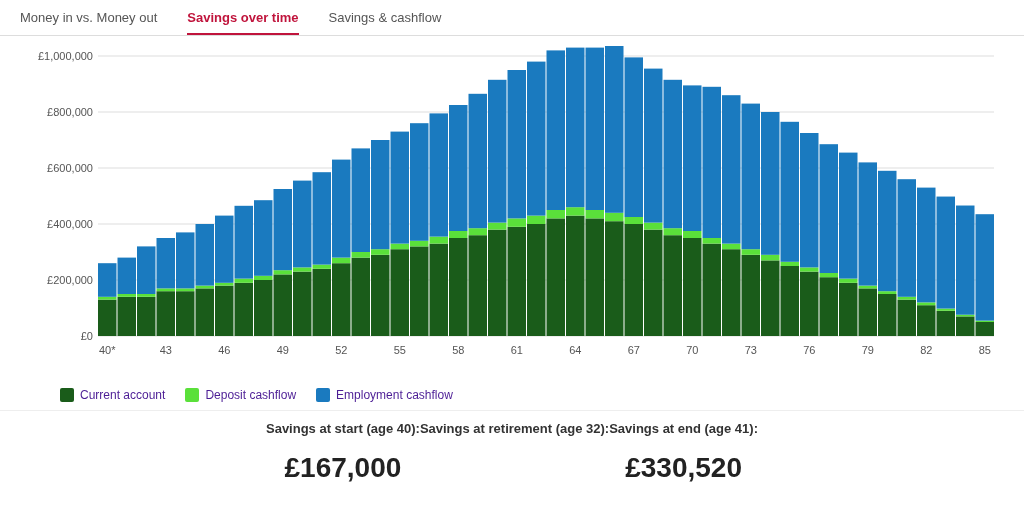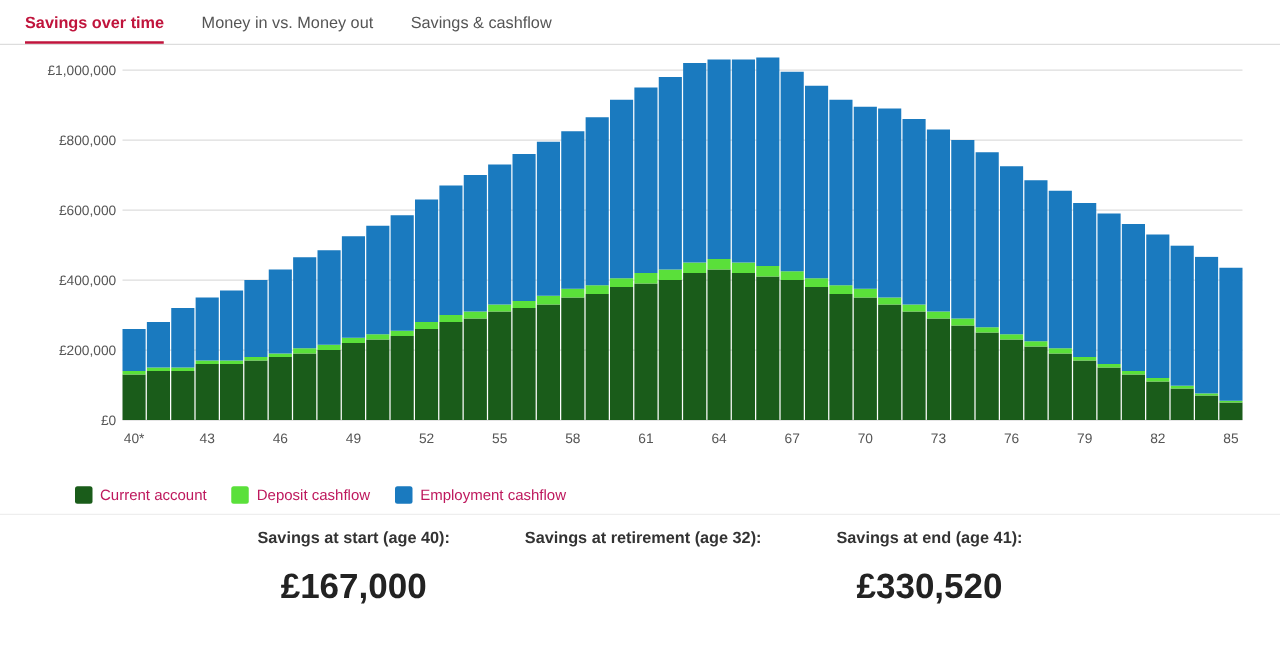--- a/index.html
+++ b/index.html
@@ -41,37 +41,36 @@
       padding: 10px 20px 0 20px;
       position: relative;
     }
     
     .legend {
       display: flex;
       align-items: center;
       gap: 20px;
       padding: 8px 20px 8px 60px;
       font-size: 12px;
-      color: #be185d;
+      color: #4c1d95;
     }
     .legend-item {
       display: flex;
       align-items: center;
       gap: 6px;
     }
     .legend-box {
       width: 14px;
       height: 14px;
       border-radius: 2px;
     }
     
     .summary {
       display: flex;
       justify-content: center;
-      gap: 60px;
       padding: 10px 20px 20px;
       border-top: 1px solid #eee;
     }
     .summary-item {
       text-align: center;
     }
     .summary-label {
       font-size: 13px;
       color: #333;
       font-weight: 600;
@@ -82,22 +81,22 @@
       color: #222;
       margin-top: 16px;
     }
   </style>
 </head>
 <body>
 
 <div class="container">
 
   <div class="tabs">
+    <div class="tab">Money in vs. Money out</div>
     <div class="tab active">Savings over time</div>
-    <div class="tab">Money in vs. Money out</div>
     <div class="tab">Savings &amp; cashflow</div>
   </div>
 
   <div class="chart-area">
     <svg id="chart-svg" width="984" height="330">
         <line x1="78" y1="10" x2="974" y2="10" stroke="#ddd" stroke-width="1"></line>
         <text x="73" y="14" text-anchor="end" font-size="11" fill="#555">£1,000,000</text>
         <line x1="78" y1="66" x2="974" y2="66" stroke="#ddd" stroke-width="1"></line>
         <text x="73" y="70" text-anchor="end" font-size="11" fill="#555">£800,000</text>
         <line x1="78" y1="122" x2="974" y2="122" stroke="#ddd" stroke-width="1"></line>

